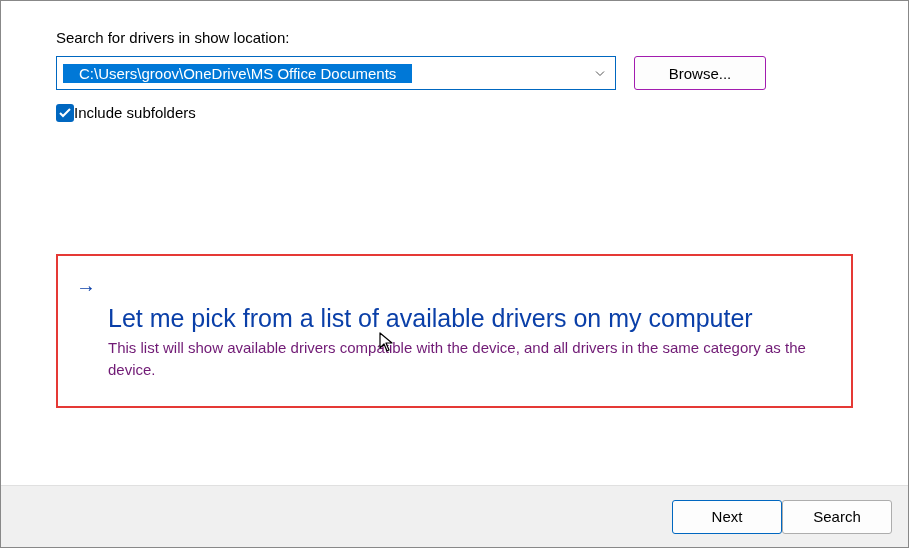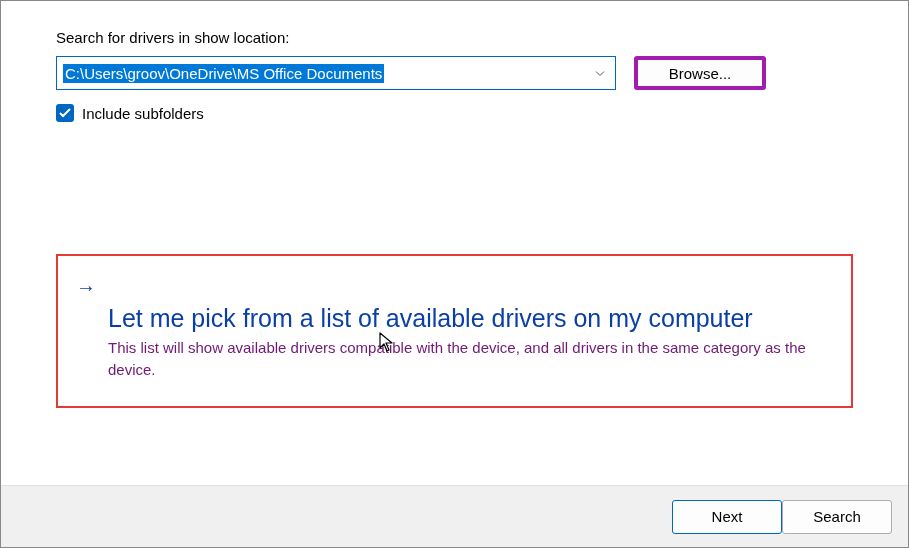--- a/index.html
+++ b/index.html
@@ -34,47 +34,45 @@
       height: 34px;
       border: 1px solid #0067c0;
       background: #fff;
       display: flex;
       align-items: center;
       padding-left: 6px;
     }
     .path-value {
       background: #0078d7;
       color: #fff;
-      padding: 1px 2px;
+      padding: 1px 16px;
       font-size: 15px;
       white-space: nowrap;
     }
     .combo-caret {
       position: absolute;
       right: 10px;
       top: 50%;
       transform: translateY(-50%);
       color: #555;
       font-size: 10px;
       pointer-events: none;
     }
     .browse-btn {
       width: 132px;
       height: 34px;
-      border: 4px solid #a21caf;
+      border: 1px solid #a21caf;
       background: #fdfdfd;
       border-radius: 3px;
       font-size: 15px;
       font-family: inherit;
       cursor: pointer;
     }
     .checkbox-row {
       display: flex;
-      align-items: center;
-      gap: 8px;
       margin-top: 2px;
     }
     .checkbox-vis {
       width: 18px; height: 18px;
       border-radius: 3px;
       background: #0067c0;
       display: flex;
       align-items: center;
       justify-content: center;
     }

